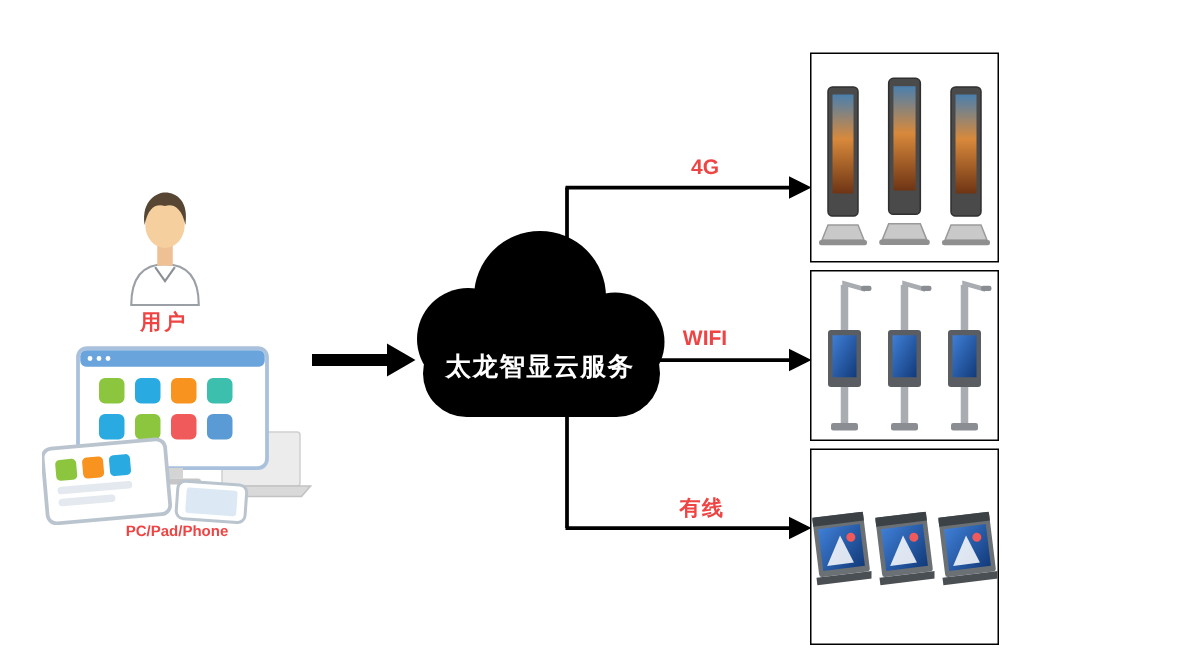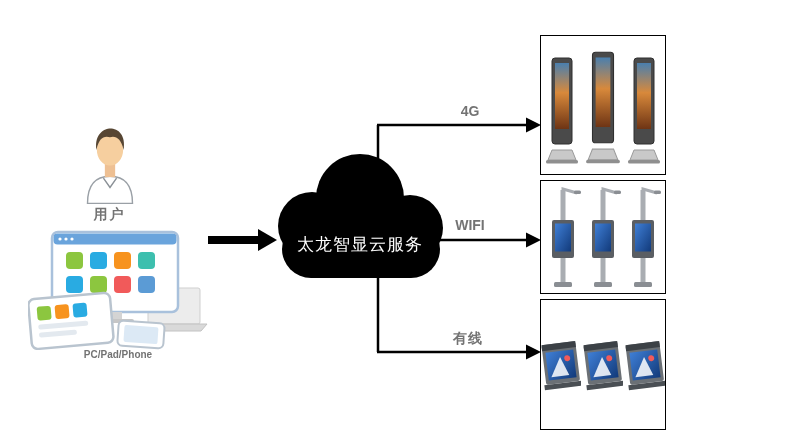--- a/index.html
+++ b/index.html
@@ -1,33 +1,33 @@
 <!DOCTYPE html>
 <html><head>
 <meta charset="utf-8">
 <style>
   html,body{margin:0;padding:0;background:#ffffff;}
   #canvas{
     position:relative;width:800px;height:439px;background:#ffffff;overflow:hidden;
     font-family:"Liberation Sans","DejaVu Sans",sans-serif;color:#000;
   }
   .abs{position:absolute;}
-  .label{font-weight:bold;color:#737373;text-align:center;}
+  .label{font-weight:bold;color:#ef4444;text-align:center;}
   .user-label{left:62px;top:206px;width:95px;font-size:14px;letter-spacing:2px;}
   .devices-label{left:28px;top:349px;width:180px;font-size:10px;}
   .link-label{width:90px;font-size:14px;z-index:5;}
   .lbl-4g{left:425px;top:103px;}
   .lbl-wifi{left:425px;top:217px;}
   .lbl-wired{left:423px;top:330px;letter-spacing:1px;}
   #wires{left:0;top:0;z-index:1;}
   #cloud-wrap{left:260px;top:148px;width:200px;height:155px;z-index:2;}
   #cloud-wrap svg{position:absolute;left:0;top:0;}
   #cloud-text{
     position:absolute;left:0;top:55%;width:100%;text-align:center;
-    color:#ffffff;font-weight:normal;font-size:17px;letter-spacing:1px;z-index:3;
+    color:#ffffff;font-weight:bold;font-size:17px;letter-spacing:1px;z-index:3;
   }
   .device-box{
     border:1.5px solid #000;background:#fff;display:flex;justify-content:center;
     align-items:flex-end;gap:6px;box-sizing:border-box;z-index:2;
   }
   #box-kiosks{left:540px;top:35px;width:126px;height:140px;padding-bottom:8px;}
   #box-lampposts{left:540px;top:180px;width:126px;height:114px;padding-bottom:5px;gap:2px;}
   #box-lightboxes{left:540px;top:299px;width:126px;height:131px;align-items:center;gap:2px;}
   #avatar{left:80px;top:124px;}
   #devices{left:28px;top:230px;}

